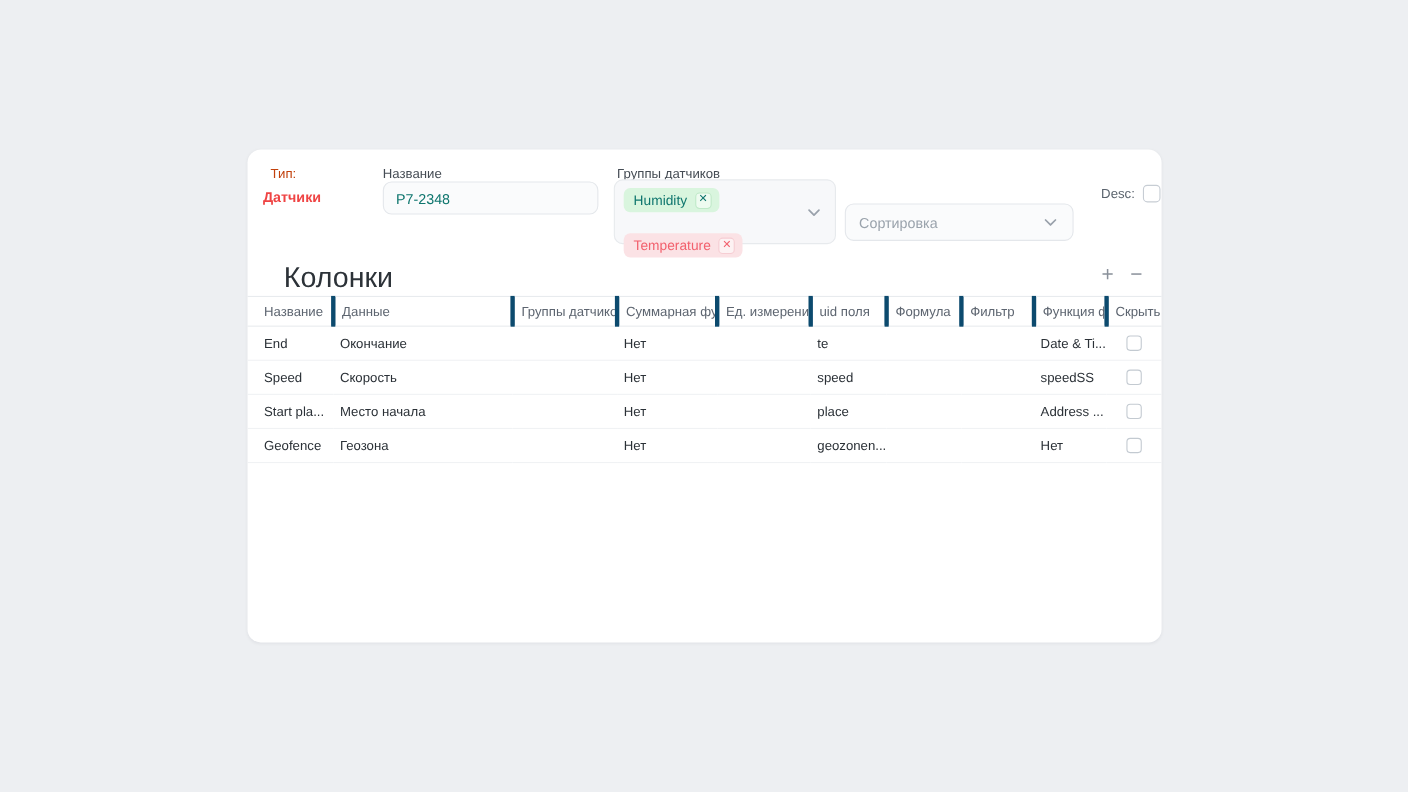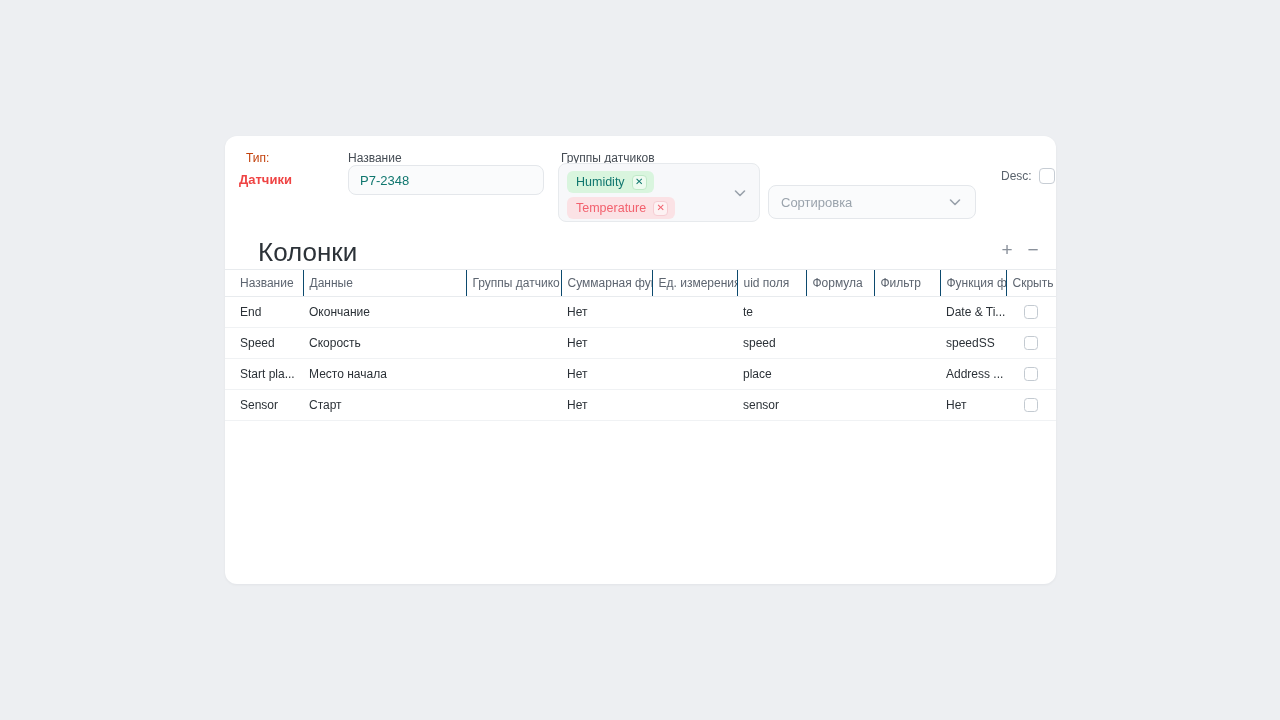--- a/index.html
+++ b/index.html
@@ -32,21 +32,21 @@
     left:333px; top:27px; width:202px; height:59px;
     background:#f7f8fa; border:1px solid #e7eaed; border-radius:8px;
     cursor:pointer;
   }
   .tag {
     position:absolute; left:8px; height:22px; border-radius:6px;
     display:inline-flex; align-items:center; gap:7px; padding:0 7px 0 9px;
     font-size:12.5px;
   }
   .tag-green { top:7px;  background:#d9f5de; color:#0f766e; }
-  .tag-red   { top:33px; background:#fbe2e5; color:#f2616e; }
+  .tag-red   { top:48px; background:#fbe2e5; color:#f2616e; }
   .tag-x {
     display:inline-flex; align-items:center; justify-content:center;
     width:15px; height:15px; border-radius:4px; font-size:10px; line-height:1;
     background:rgba(255,255,255,.55); cursor:pointer;
   }
   .tag-green .tag-x { border:1px solid #bfe9c8; }
   .tag-red   .tag-x { border:1px solid #f6cdd3; }
 
   .select {
     left:543px; top:29px; width:208px; height:34px;
@@ -78,21 +78,21 @@
 
   
   table.columns-table {
     position:absolute; left:0; top:133px; width:831px;
     border-collapse:collapse; table-layout:fixed;
   }
   .columns-table th {
     height:27px; font-size:12px; font-weight:400; color:#5d6570;
     text-align:left; padding:0 4px 0 6px;
     border-top:1px solid #e8ebee; border-bottom:1px solid #e8ebee;
-    border-left:1px solid #0c4a6e;
+    border-left:4px solid #0c4a6e;
     white-space:nowrap; overflow:hidden;
   }
   .columns-table th:first-child { border-left:none; padding-left:15px; }
   .columns-table td {
     height:31px; font-size:12px; color:#2b3137;
     padding:0 4px 0 6px; border-bottom:1px solid #f0f2f4;
     white-space:nowrap; overflow:hidden;
   }
   .columns-table td:first-child { padding-left:15px; }
   .columns-table td.cb-cell { text-align:center; padding:0; }
@@ -207,31 +207,31 @@
       <td></td>
       <td>place</td>
       <td></td>
       <td></td>
       <td>Address ...</td>
       <td class="cb-cell">
         <input type="checkbox" class="cb14" style="">
       </td>
     </tr>
 
-
-    <tr>
-      <td>Sensor</td>
-      <td>Старт</td>
-      <td></td>
-      <td>Нет</td>
-      <td></td>
-      <td>sensor</td>
-      <td></td>
-      <td></td>
-      <td>Нет</td>
-      <td class="cb-cell">
-        <input type="checkbox" class="cb14" style="">
-      </td>
-    </tr>
+    <tr>
+      <td>Geofence</td>
+      <td>Геозона</td>
+      <td></td>
+      <td>Нет</td>
+      <td></td>
+      <td>geozonen...</td>
+      <td></td>
+      <td></td>
+      <td>Нет</td>
+      <td class="cb-cell">
+        <input type="checkbox" class="cb14" style="">
+      </td>
+    </tr>
+
   </tbody>
   </table>
 
 </div>
 
 </body></html>

